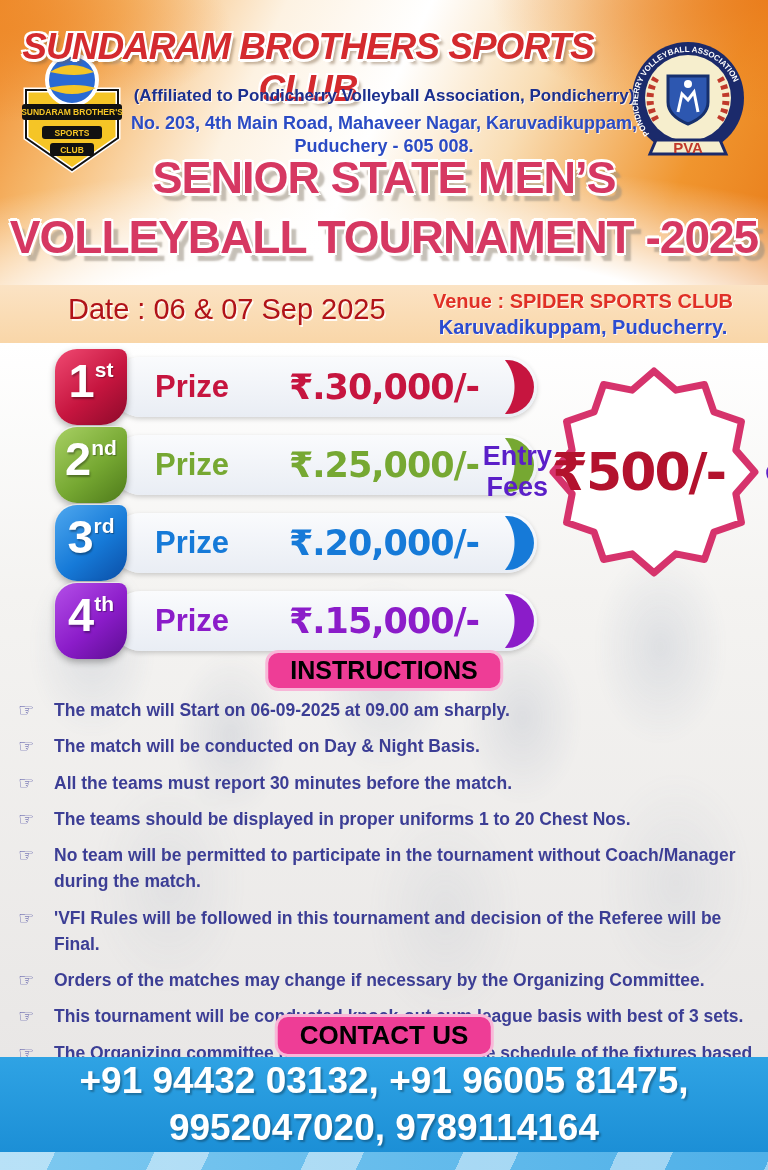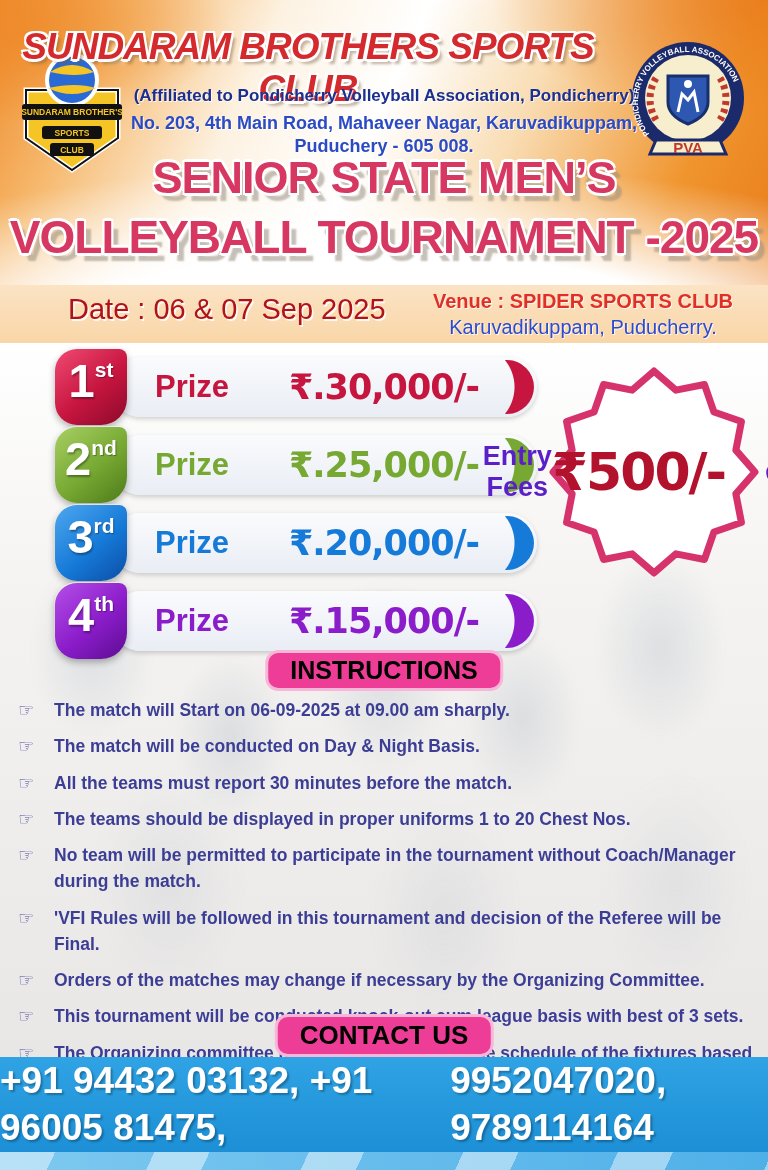--- a/index.html
+++ b/index.html
@@ -30,21 +30,21 @@
   .title-1{top:152px;font-size:45px;}
   .title-2{top:210px;font-size:46px;}
 
   
   .infobar{position:absolute;top:285px;left:0;width:768px;height:58px;
     background:linear-gradient(180deg,#fbe3c4,#f9d6a8);}
   .date-text{position:absolute;left:68px;top:8px;font-size:29px;font-weight:normal;
     color:#b01218;text-shadow:1.5px 1.5px 0 rgba(255,255,255,.85);}
   .venue{position:absolute;right:20px;top:3px;width:330px;text-align:center;line-height:1.3;}
   .venue-1{font-size:20px;font-weight:bold;color:#e03026;text-shadow:1px 1px 0 rgba(255,255,255,.8);}
-  .venue-2{font-size:20px;font-weight:normal;color:#2b4bd0;text-shadow:1px 1px 0 rgba(255,255,255,.8);}
+  .venue-2{font-size:20px;font-weight:bold;color:#2b4bd0;text-shadow:1px 1px 0 rgba(255,255,255,.8);}
 
   
   .main-bg{position:absolute;top:343px;left:0;width:768px;height:714px;
     background:linear-gradient(180deg,#ffffff 0%,#f4f3f1 35%,#e9e7e6 100%);}
   .photo-fade{position:absolute;top:470px;left:0;width:768px;height:590px;opacity:.55;
     background:
       radial-gradient(90px 130px at 12% 30%,rgba(90,110,145,.25),transparent 70%),
       radial-gradient(80px 120px at 30% 45%,rgba(70,90,130,.22),transparent 70%),
       radial-gradient(95px 140px at 50% 35%,rgba(95,115,150,.25),transparent 70%),
       radial-gradient(85px 125px at 68% 42%,rgba(70,90,130,.22),transparent 70%),
@@ -93,21 +93,21 @@
   .instructions-list{position:absolute;top:692px;left:14px;width:740px;
     list-style:none;margin:0;padding:0;}
   .instructions-list li{display:flex;gap:16px;padding:5px 0;
     font-size:17.5px;font-weight:bold;color:#3c3e95;line-height:1.5;}
   .bullet-hand{flex:0 0 24px;text-align:center;color:#4a4aa0;
     font-family:"DejaVu Sans","Liberation Sans",sans-serif;font-weight:normal;}
 
   
   .blue-band{position:absolute;top:1057px;left:0;width:768px;height:95px;
     background:linear-gradient(180deg,#2fa3e4,#1c8fd6);
-    display:flex;align-items:center;justify-content:center;z-index:2;}
+    display:flex;flex-direction:column;align-items:center;justify-content:center;z-index:2;}
   .phone-line{font-size:37px;font-weight:bold;color:#fff;line-height:1.25;
     text-shadow:2px 2px 2px rgba(0,0,0,.28);letter-spacing:0;}
   .bottom-strip{position:absolute;top:1152px;left:0;width:768px;height:18px;
     background:
       repeating-linear-gradient(115deg,rgba(255,255,255,.45) 0 50px,rgba(255,255,255,0) 50px 140px),
       linear-gradient(90deg,#7ec9f0,#4fb0e8);}
 
   
   .club-logo{position:absolute;left:16px;top:52px;width:112px;height:122px;}
   .pva-logo{position:absolute;right:18px;top:40px;width:124px;height:126px;}

